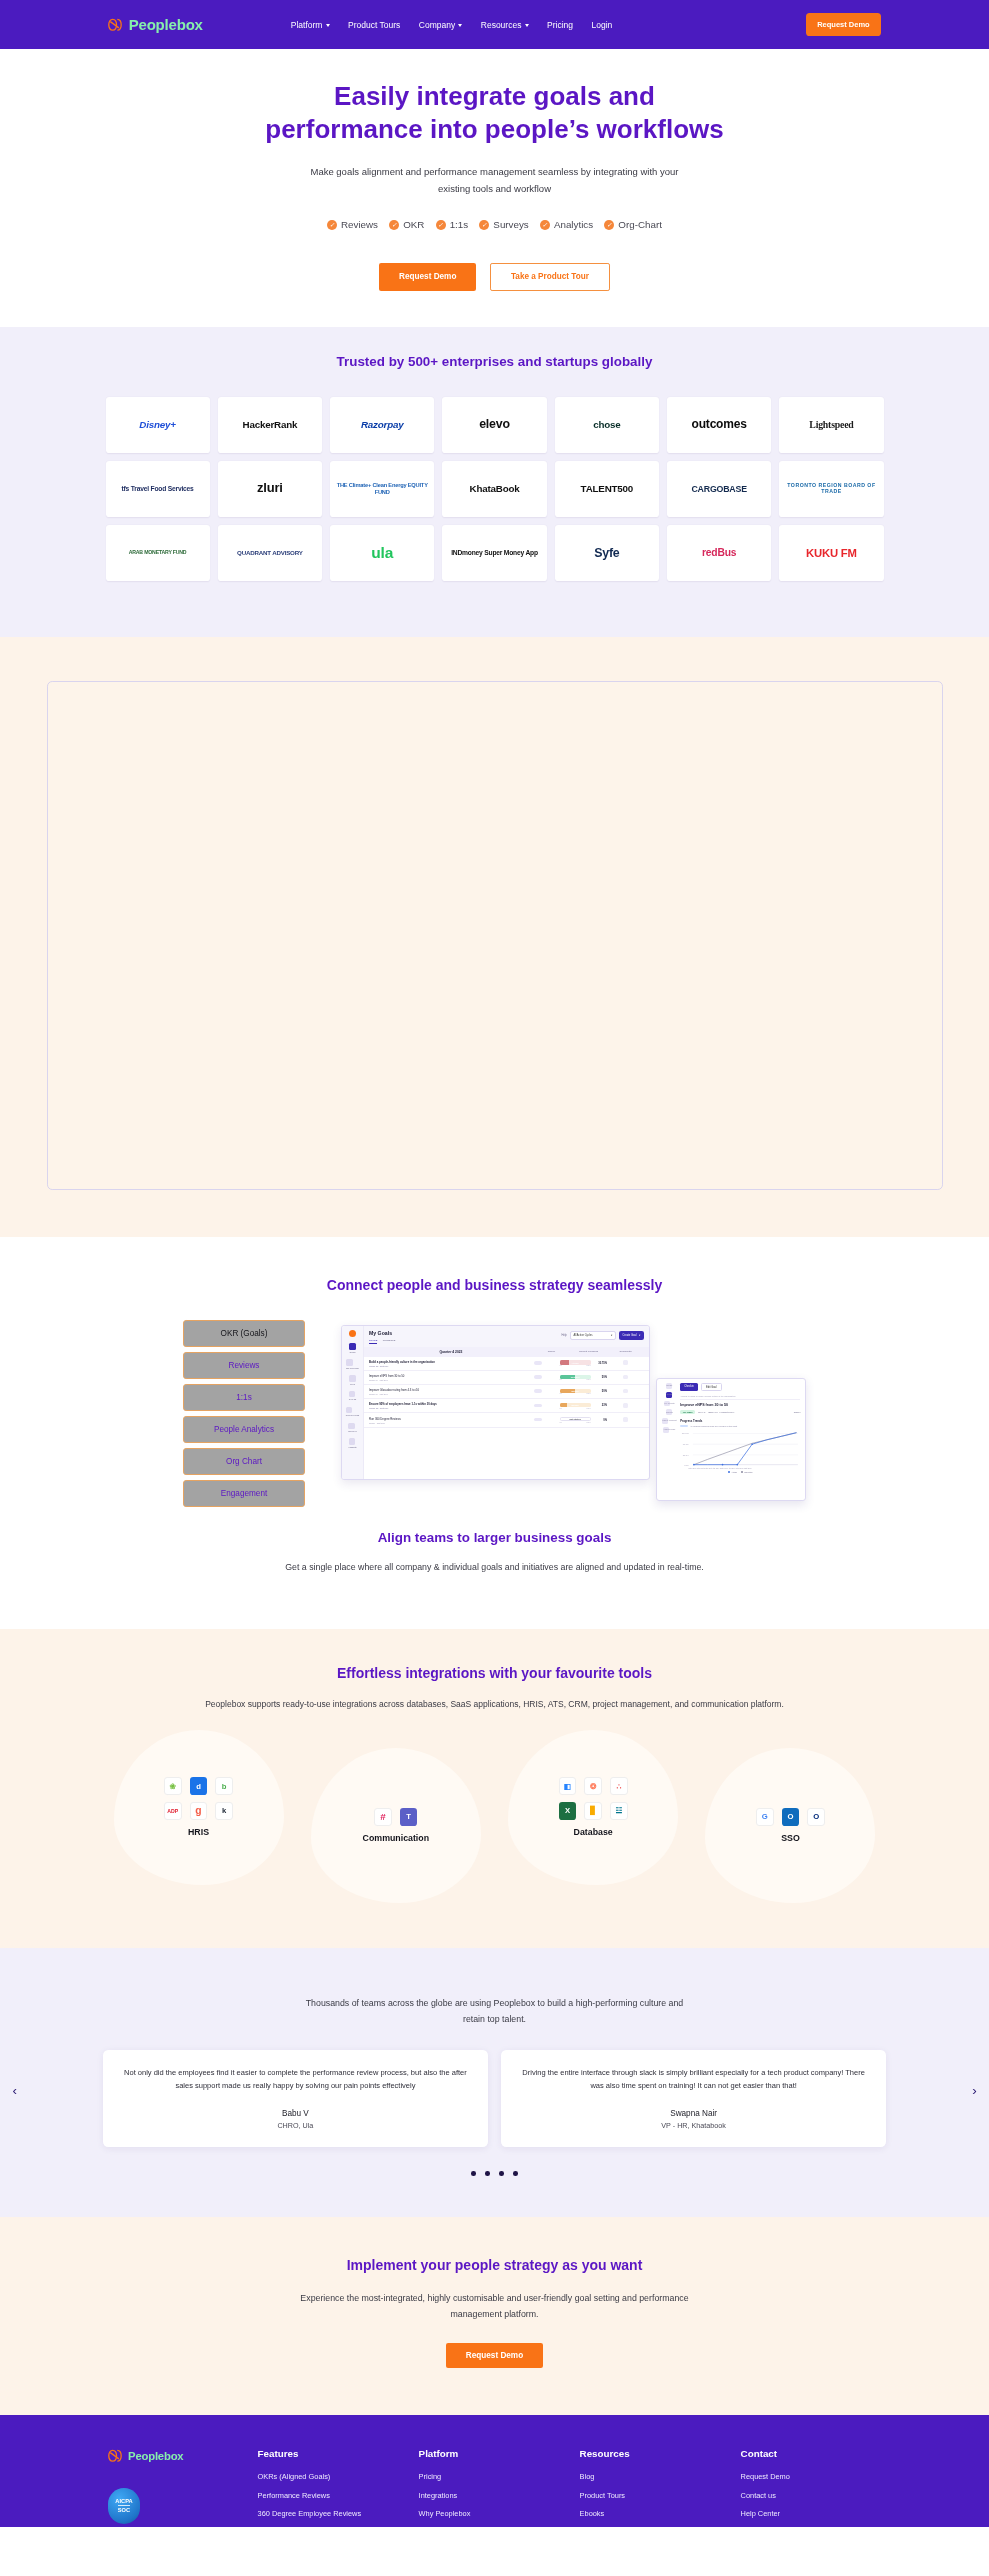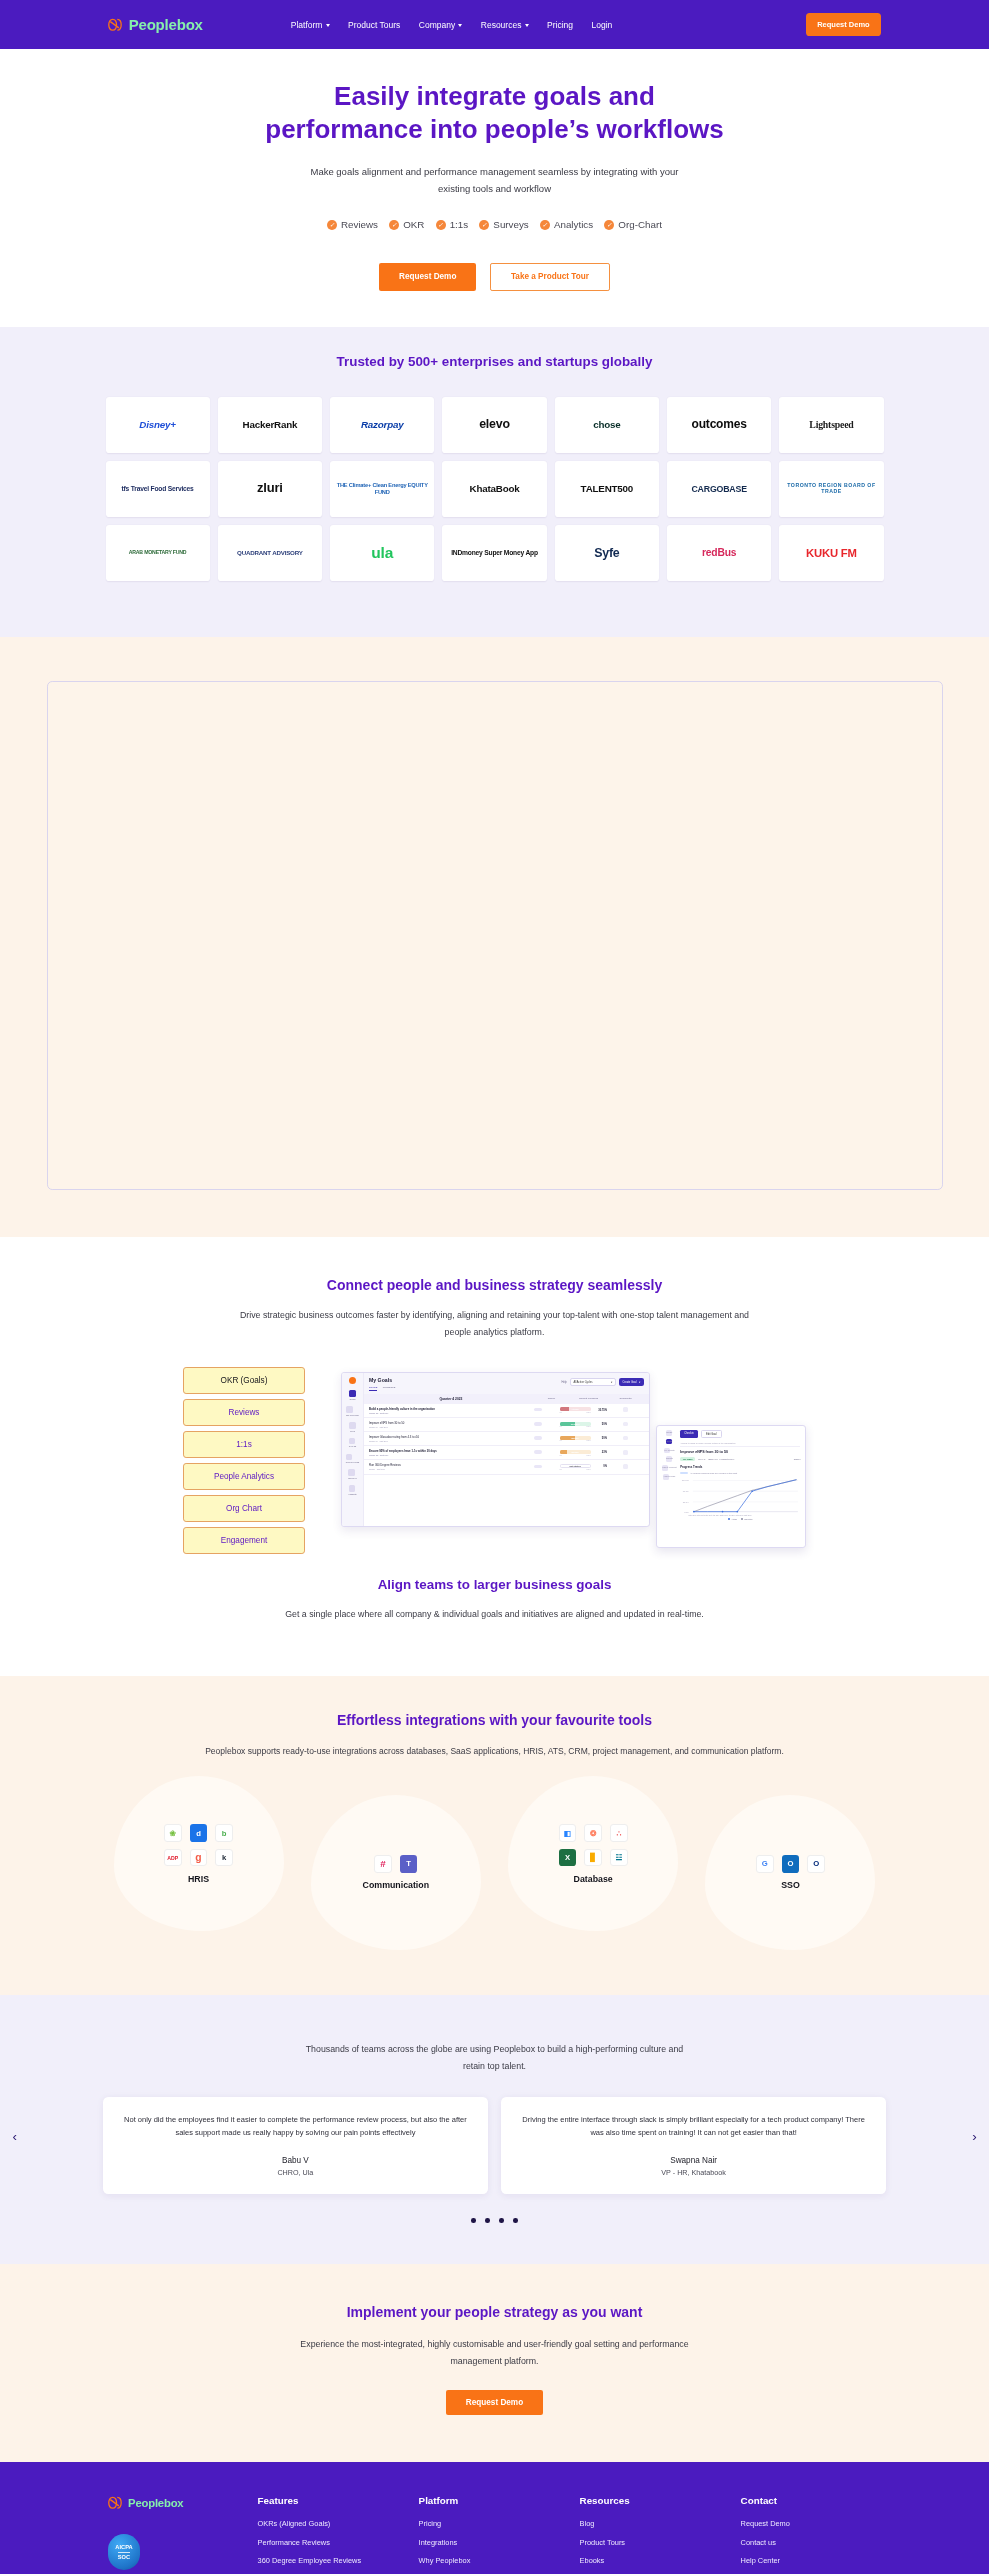--- a/index.html
+++ b/index.html
@@ -189,21 +189,21 @@
     width: 623px;
     margin: 27px auto 0;
     display: flex;
     gap: 31px;
     align-items: flex-start;
   }
   .tabcol { width: 122px; flex: 0 0 122px; display: flex; flex-direction: column; gap: 4.6px; }
   .tabbtn {
     border: 0.7px solid #e5a362;
     border-radius: 3.1px;
-    background: #fef9c3;
+    background: #a3a3a3;
     color: #5b16c4;
     font-size: 8.2px;
     text-align: center;
     padding: 8.2px 3.1px;
     cursor: pointer;
   }
   .tabbtn.active { color: #15151b; }
   .shotwrap { flex: 1 1 auto; position: relative; height: 180px; }
 
   
@@ -499,21 +499,20 @@
       </div>
   </div>
 </section>
 
 <section class="videoband">
   <div class="videoframe"></div>
 </section>
 
 <section class="connect">
   <h2 class="sec-h">Connect people and business strategy seamlessly</h2>
-  <p class="sec-sub">Drive strategic business outcomes faster by identifying, aligning and retaining your top-talent with one-stop talent management and people analytics platform.</p>
 
   <div class="connect-body">
     <div class="tabcol">
       <div class="tabbtn active">OKR (Goals)</div>
       <div class="tabbtn">Reviews</div>
       <div class="tabbtn">1:1s</div>
       <div class="tabbtn">People Analytics</div>
       <div class="tabbtn">Org Chart</div>
       <div class="tabbtn">Engagement</div>
     </div>

